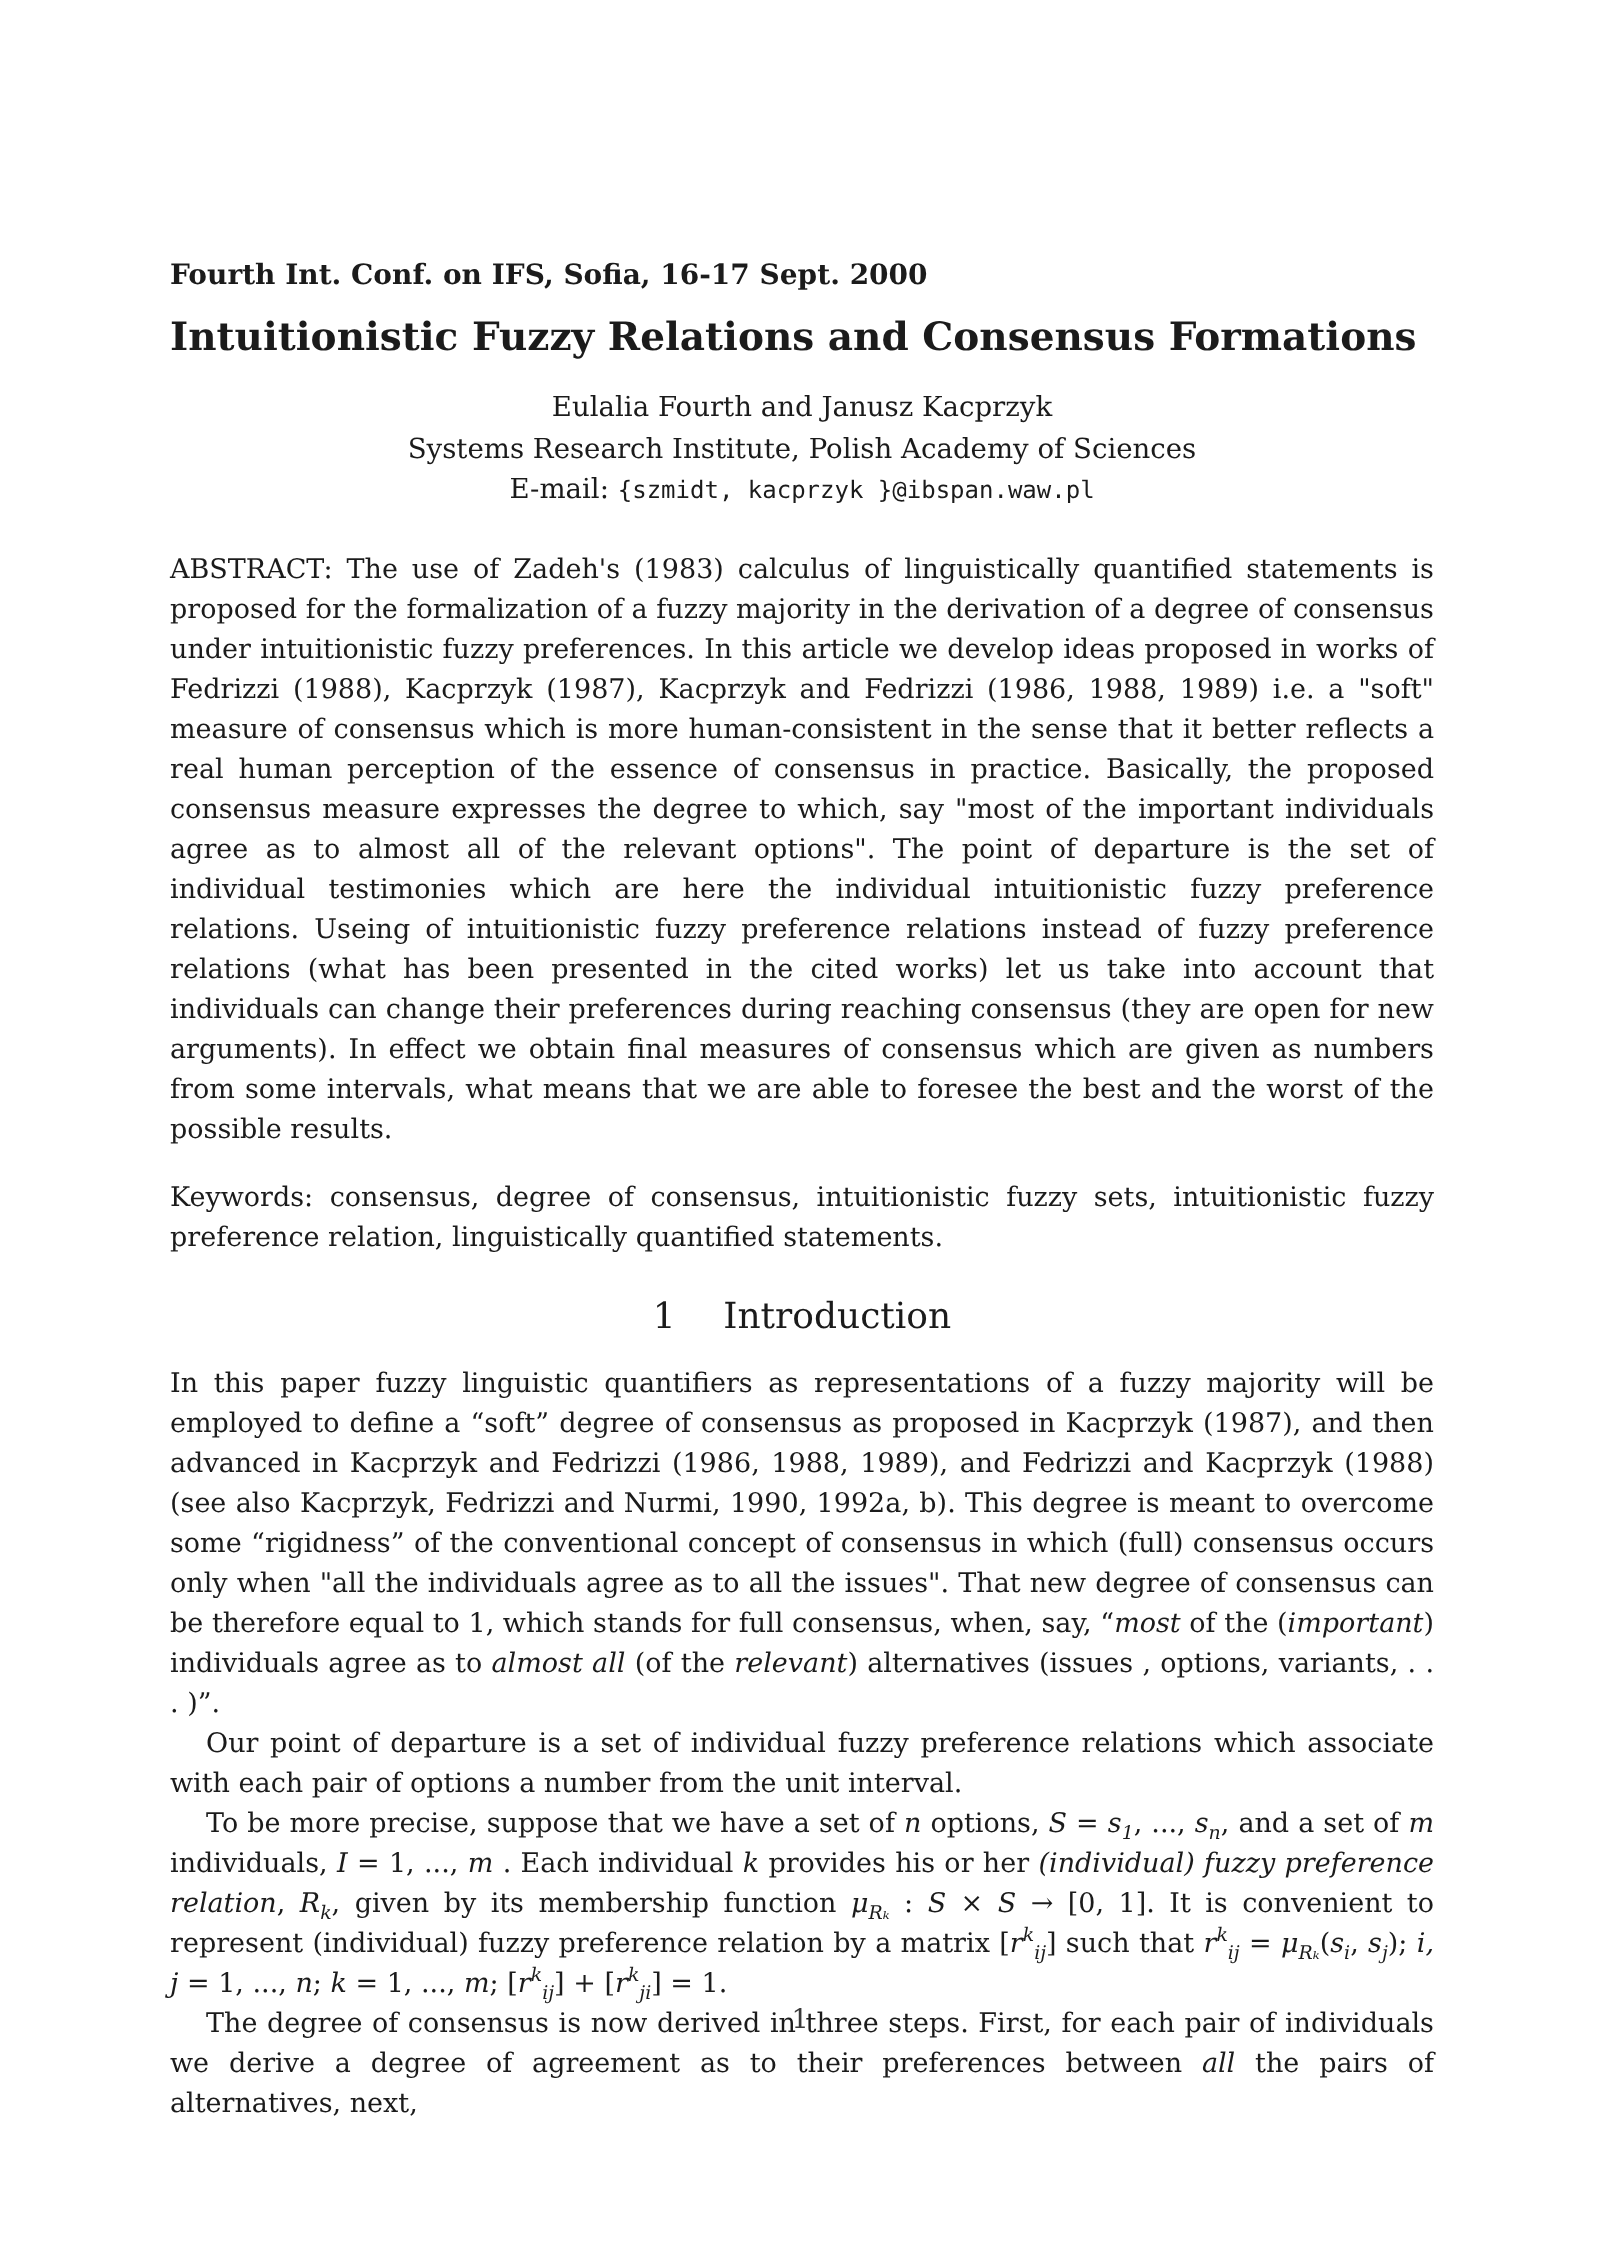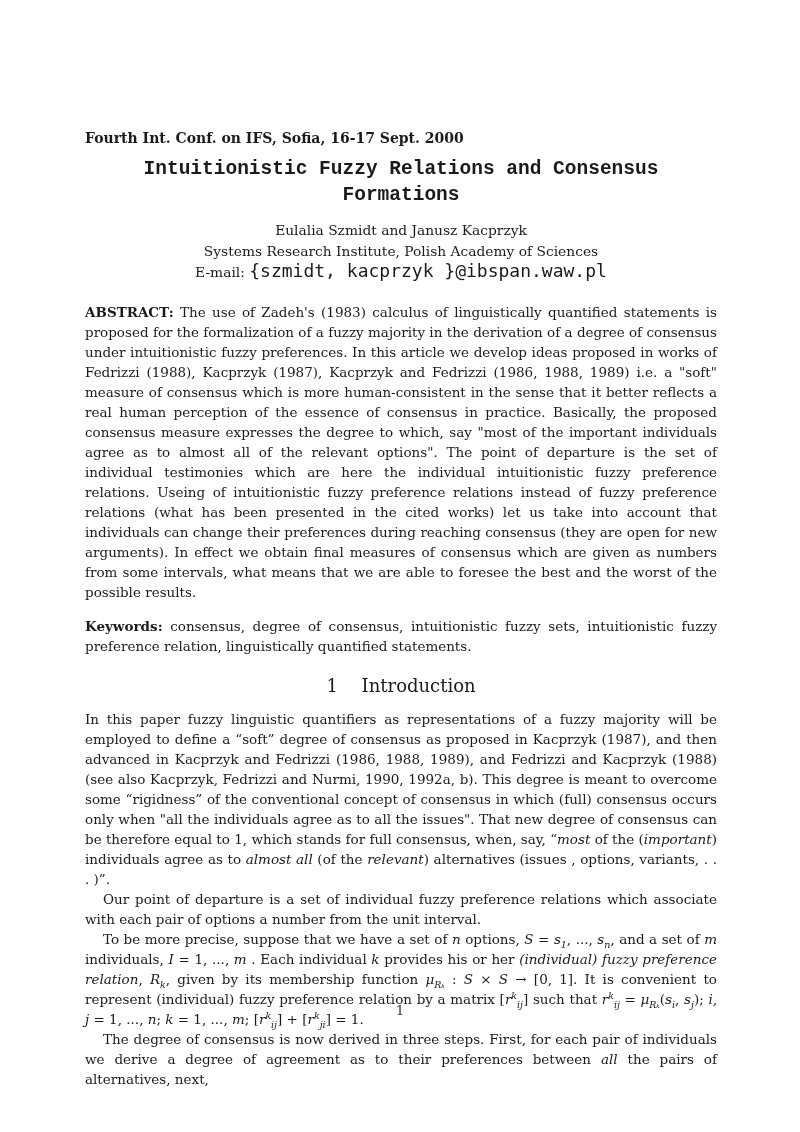--- a/index.html
+++ b/index.html
@@ -23,42 +23,40 @@
     font-weight: bold;
     font-size: 14px;
     line-height: 20px;
     text-align: left;
   }
   .paper-title {
     margin-top: 8px;
     font-weight: bold;
     font-size: 19.5px;
     line-height: 26px;
-    text-align: center;
-    font-family: Liberation Mono, monospace;
   }
   .authors-block {
     margin-top: 12px;
     font-size: 13.8px;
     line-height: 20.5px;
     text-align: center;
   }
   .tt {
     font-family: "DejaVu Sans Mono", "Liberation Mono", monospace;
-    font-size: 18px;
+    font-size: 12px;
   }
   .para {
     margin: 0;
     font-size: 13.5px;
     line-height: 20px;
     text-align: justify;
   }
   .abstract-para { margin-top: 19px; }
   .keywords-para { margin-top: 14px; }
-  .bold-label { font-weight: bold; }
+  .bold-label { font-weight: normal; }
   .section-heading {
     margin-top: 17px;
     margin-bottom: 11px;
     font-weight: normal;
     font-size: 18px;
     line-height: 25px;
     text-align: center;
   }
   .section-heading .sec-num { margin-right: 1em; }
   .indent { text-indent: 18px; }
@@ -82,21 +80,21 @@
 <div class="page">
   <div class="content">
 
     <div class="conf-header">
       <div>Fourth Int. Conf. on IFS, Sofia, 16-17 Sept. 2000</div>
     </div>
 
     <div class="paper-title">Intuitionistic Fuzzy Relations and Consensus Formations</div>
 
     <div class="authors-block">
-      <div>Eulalia Szmidt and Janusz Kacprzyk</div>
+      <div>Eulalia Fourth and Janusz Kacprzyk</div>
       <div>Systems Research Institute, Polish Academy of Sciences</div>
       <div>
         <span>E-mail:</span>
         <span class="tt">{szmidt, kacprzyk }@ibspan.waw.pl</span>
       </div>
     </div>
 
     <p class="para abstract-para">
       <span class="bold-label">ABSTRACT:</span>
       <span> The use of Zadeh's (1983) calculus of linguistically quantified statements is proposed for the formalization of a fuzzy majority in the derivation of a degree of consensus under intuitionistic fuzzy preferences. In this article we develop ideas proposed in works of Fedrizzi (1988), Kacprzyk (1987), Kacprzyk and Fedrizzi (1986, 1988, 1989) i.e. a "soft" measure of consensus which is more human-consistent in the sense that it better reflects a real human perception of the essence of consensus in practice. Basically, the proposed consensus measure expresses the degree to which, say "most of the important individuals agree as to almost all of the relevant options". The point of departure is the set of individual testimonies which are here the individual intuitionistic fuzzy preference relations. Useing of intuitionistic fuzzy preference relations instead of fuzzy preference relations (what has been presented in the cited works) let us take into account that individuals can change their preferences during reaching consensus (they are open for new arguments). In effect we obtain final measures of consensus which are given as numbers from some intervals, what means that we are able to foresee the best and the worst of the possible results.</span>

